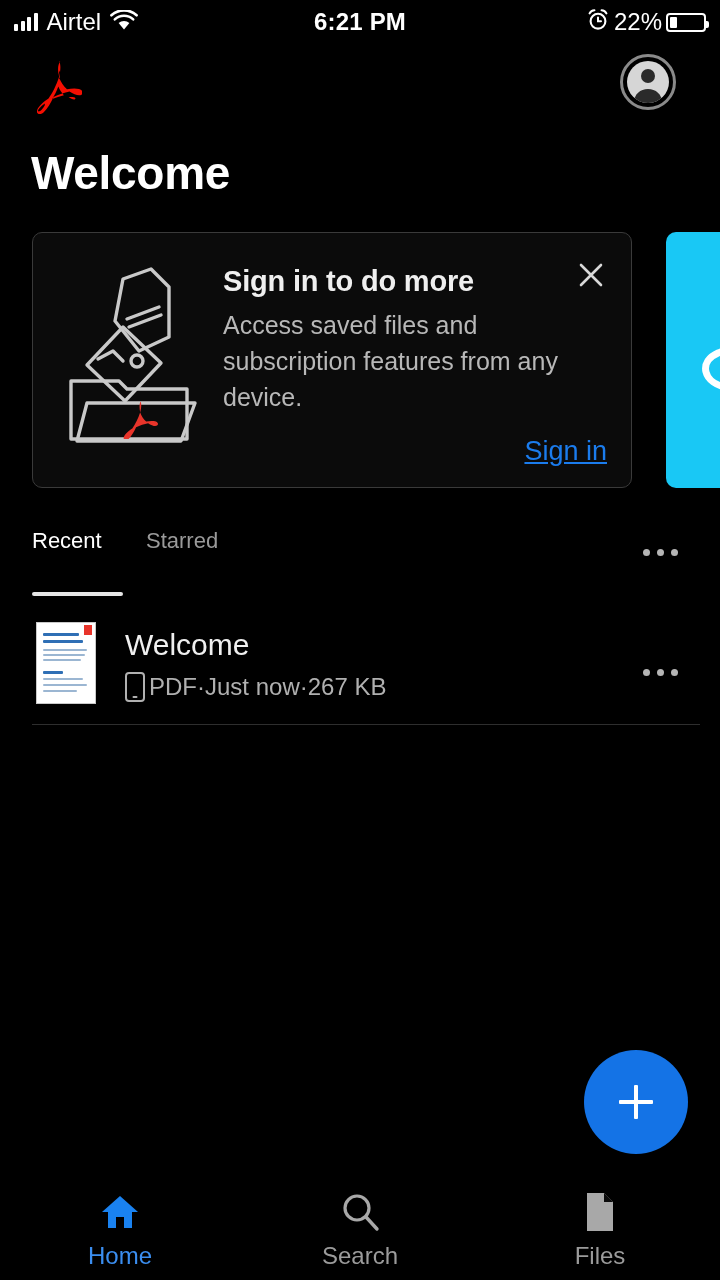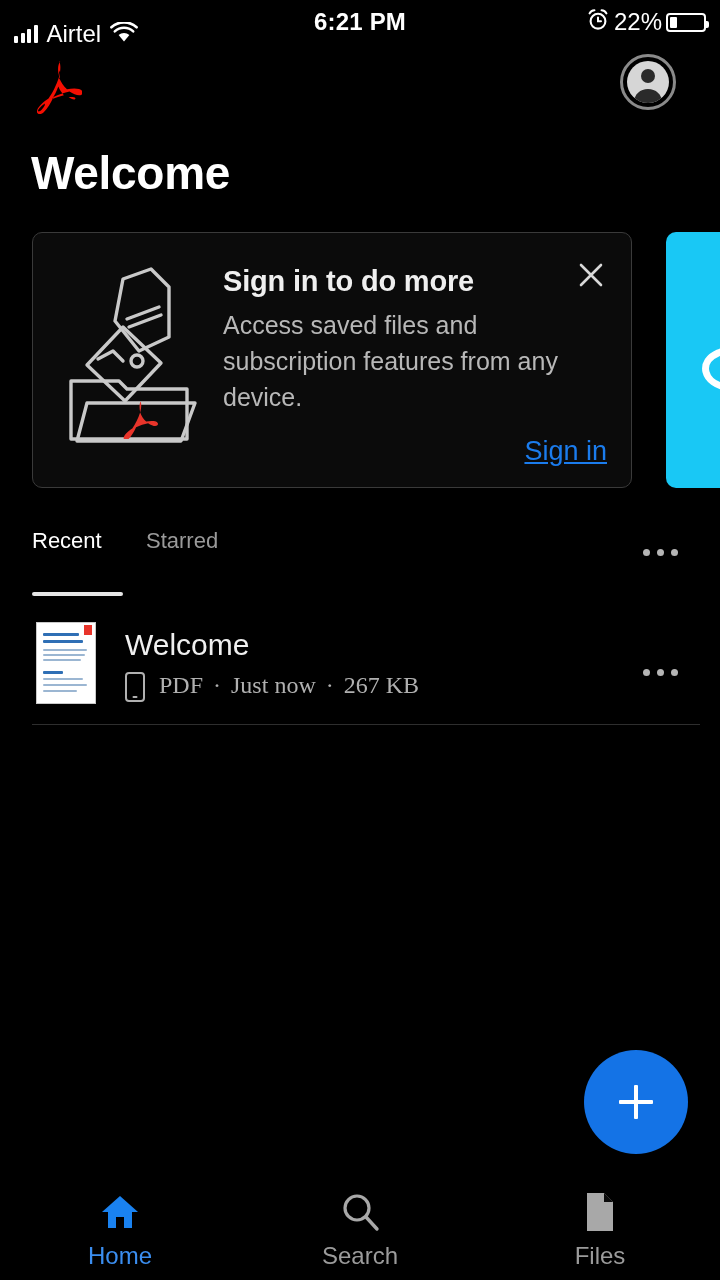--- a/index.html
+++ b/index.html
@@ -15,21 +15,21 @@
     background:#000;
     color:#fff;
   }
 
   
   .statusbar {
     position:absolute; top:0; left:0; width:720px; height:46px;
     display:flex; align-items:center;
   }
   .sb-left {
-    position:absolute; left:14px; top:20px;
+    position:absolute; left:14px; top:8px;
     display:flex; align-items:center; gap:9px;
   }
   .sb-center {
     position:absolute; left:0; width:720px; top:8px;
     text-align:center; font-size:24px; font-weight:700; letter-spacing:.2px;
   }
   .sb-right {
     position:absolute; right:14px; top:8px;
     display:flex; align-items:center; gap:4px;
   }
@@ -130,22 +130,22 @@
     position:absolute; right:3px; top:2px; width:8px; height:10px; background:#e8342a;
   }
   .thumb .ln { position:absolute; background:#2f6fb5; height:3px; border-radius:1px; }
   .thumb .ln.g { background:#9bb6d2; height:2px; }
   .file-name {
     position:absolute; left:125px; top:10px;
     font-size:30px; color:#efefef; font-weight:400;
   }
   .file-meta {
     position:absolute; left:125px; top:54px;
-    display:flex; gap:10px;
-    font-size:24px; color:#b0b0b0;font-family:Liberation Serif, serif;
+    display:flex; align-items:center; 
+    font-size:24px; color:#b0b0b0;
   }
   .phone-icon {
     width:20px; height:30px; border:2px solid #b0b0b0; border-radius:4px;
     position:relative; display:inline-block; margin-right:4px;
   }
   .phone-icon::after{
     content:""; position:absolute; left:50%; transform:translateX(-50%);
     bottom:2px; width:5px; height:2px; background:#b0b0b0; border-radius:1px;
   }
   .row-more {

